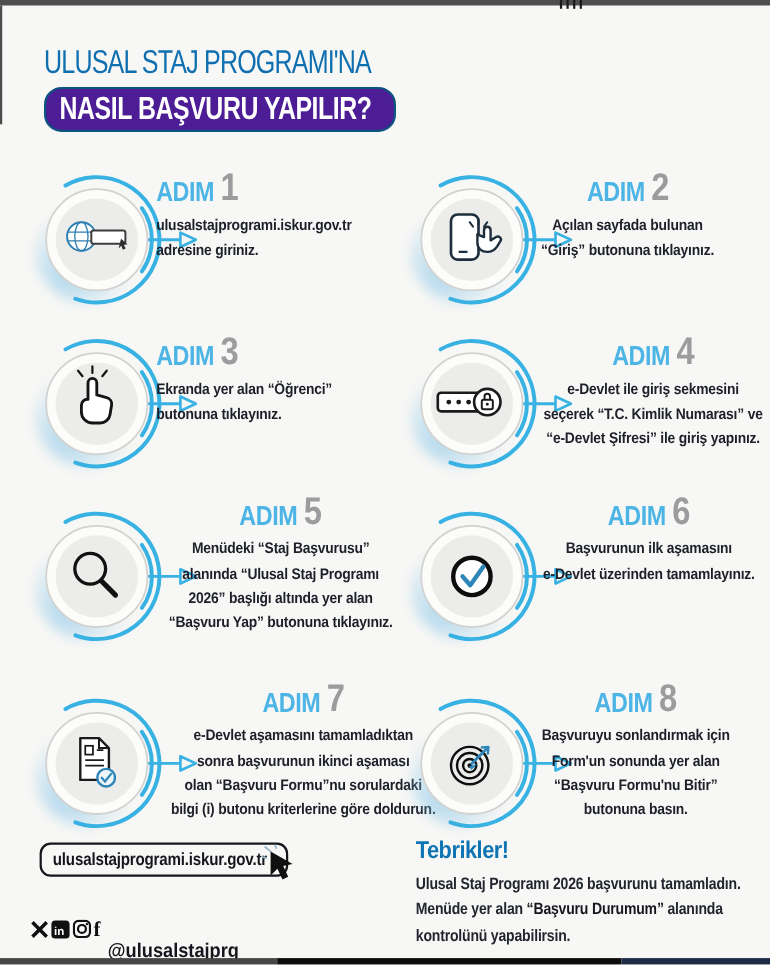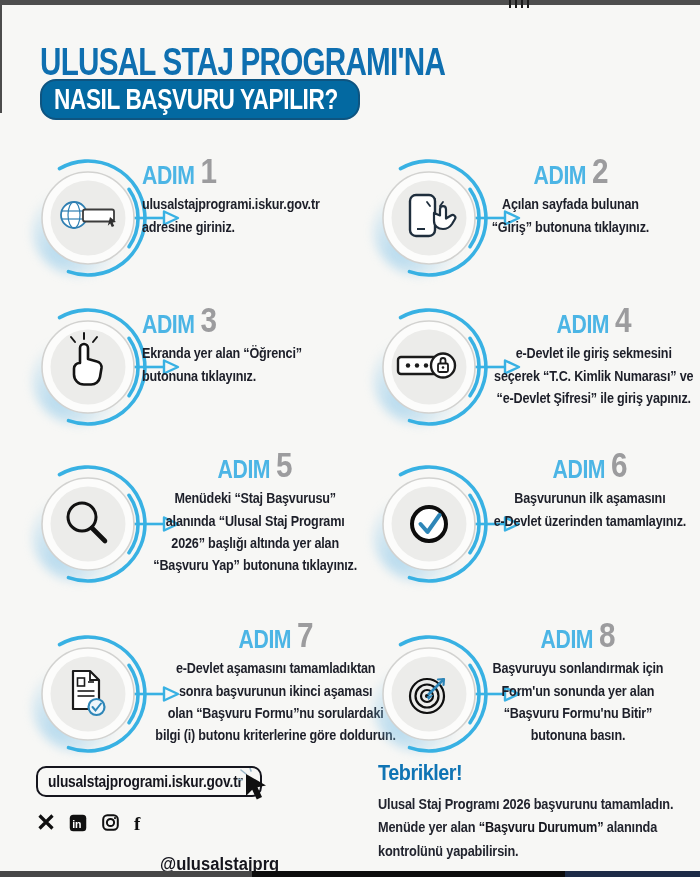--- a/index.html
+++ b/index.html
@@ -9,24 +9,24 @@
   .top-bar{position:absolute;left:0;top:0;width:700px;height:5px;background:#4e4e4e;}
   .left-strip{position:absolute;left:0;top:5px;width:2px;height:108px;background:#4c4c4c;}
   .crop-ticks{position:absolute;left:509px;top:0;display:flex;gap:4px;}
   .crop-ticks i{display:block;width:2px;height:8px;background:#1a1a1a;}
   .bottom-bar{position:absolute;bottom:0;height:6px;}
   .bb-gray{left:0;width:252px;background:#474747;}
   .bb-black{left:252px;width:313px;background:#0c0c0c;}
   .bb-navy{left:565px;width:135px;background:#1d2b47;}
 
   
-  .title1{position:absolute;left:40px;top:40px;font-size:39px;font-weight:bold;color:#0f6fb0;
+  .title1{position:absolute;left:40px;top:40px;font-size:30px;font-weight:normal;color:#0f6fb0;
           letter-spacing:-1px;white-space:nowrap;}
   .title1 span{display:inline-block;transform:scaleX(.76);transform-origin:left center;}
-  .title2{position:absolute;left:40px;top:79px;width:320px;height:41px;background:#0369a1;
+  .title2{position:absolute;left:40px;top:79px;width:320px;height:41px;background:#4c1d95;
           border:2.5px solid #0e5480;border-radius:16px;display:flex;align-items:center;
           padding-left:12px;box-sizing:border-box;white-space:nowrap;overflow:visible;}
   .title2 span{display:inline-block;font-size:29px;font-weight:bold;color:#ffffff;
           letter-spacing:-.5px;transform:scaleX(.78);transform-origin:left center;}
 
   
   .step{position:absolute;width:330px;}
   .badge{position:absolute;left:0;top:0;width:152px;height:136px;}
   .badge.lower{top:12px;}
   .badge::before{content:'';position:absolute;left:2px;top:34px;width:96px;height:92px;border-radius:50%;
@@ -44,21 +44,21 @@
         transform:scaleX(.9);transform-origin:center top;}
   .align-left .desc{text-align:left;transform-origin:left top;}
 
   
   .url-box{position:absolute;left:36px;top:766px;width:226px;height:31px;border:2.5px solid #15151d;
            border-radius:10px;box-sizing:border-box;display:flex;align-items:center;padding-left:10px;
            white-space:nowrap;background:transparent;}
   .url-box span{display:inline-block;font-size:16px;font-weight:bold;color:#15151d;
            letter-spacing:-.2px;transform:scaleX(.86);transform-origin:left center;}
   .cursor{position:absolute;left:238px;top:768px;}
-  .social{position:absolute;left:38px;top:814px;display:flex;gap:15px;}
+  .social{position:absolute;left:28px;top:814px;display:flex;align-items:center;gap:2px;}
   .handle{font-size:18px;font-weight:bold;color:#15151d;white-space:nowrap;margin-top:40px;}
   .handle span{display:inline-block;transform:scaleX(.92);transform-origin:left center;}
 
   
   .congrats{position:absolute;left:378px;top:760px;}
   .congrats-title{font-size:22px;font-weight:bold;color:#0f74b4;letter-spacing:-.5px;margin:0 0 6px 0;
         transform:scaleX(.9);transform-origin:left top;width:max-content;}
   .congrats-text{font-size:15px;font-weight:bold;color:#22242e;line-height:1.55;letter-spacing:-.2px;
         transform:scaleX(.85);transform-origin:left top;width:max-content;}
   .congrats-text b{font-weight:900;color:#15161e;}

